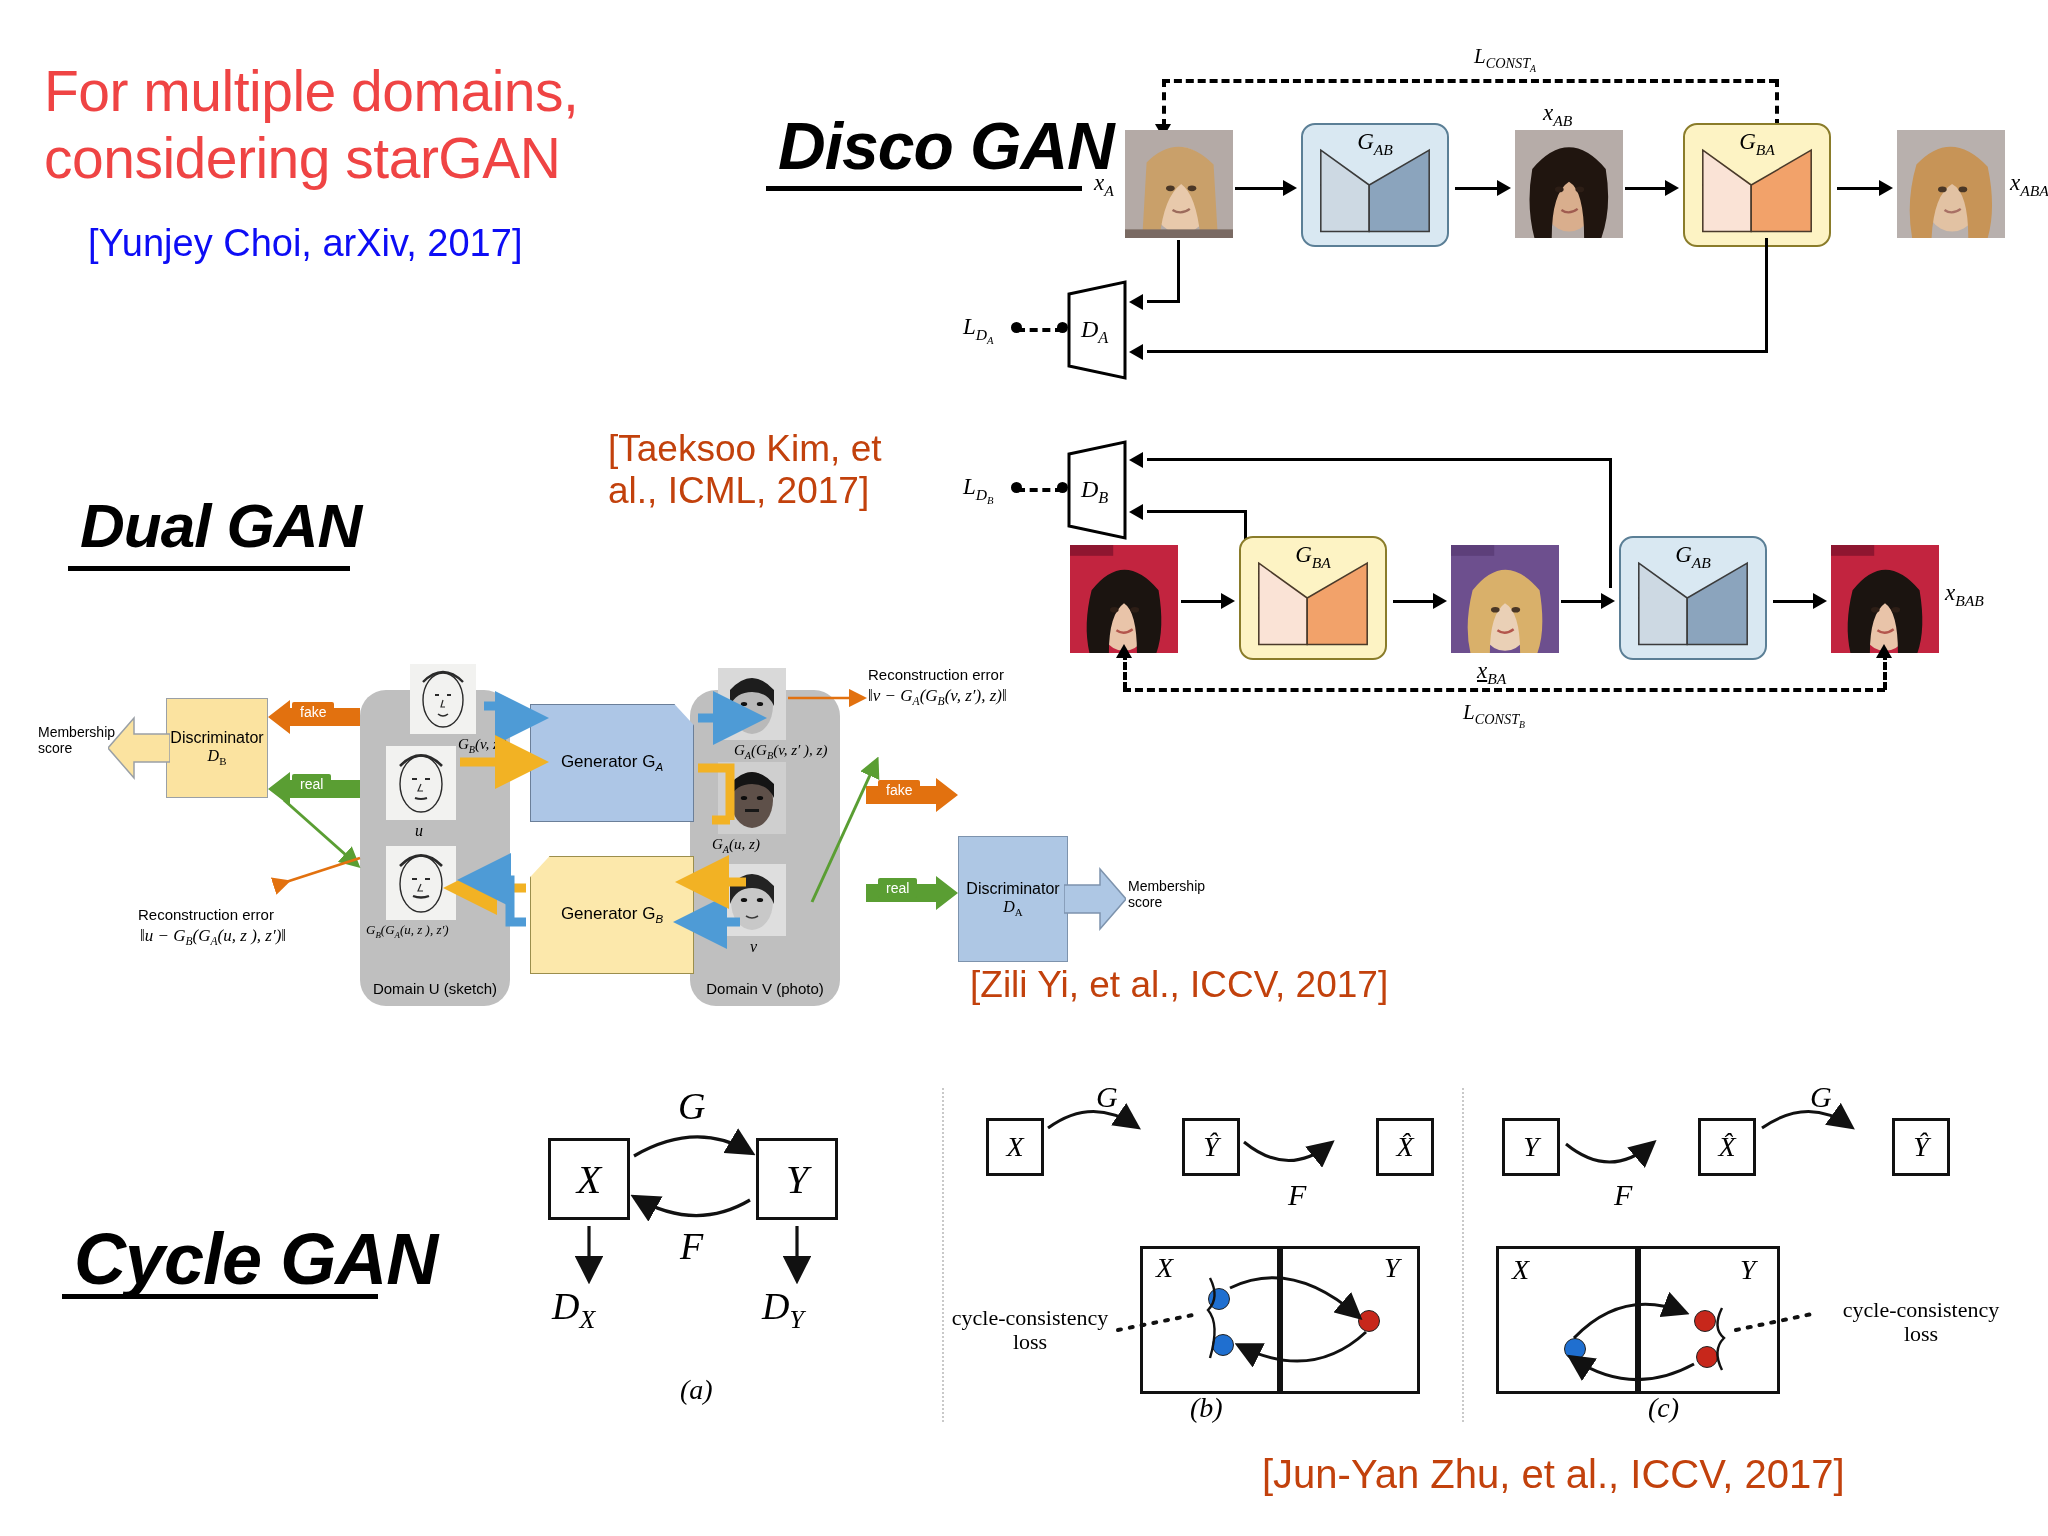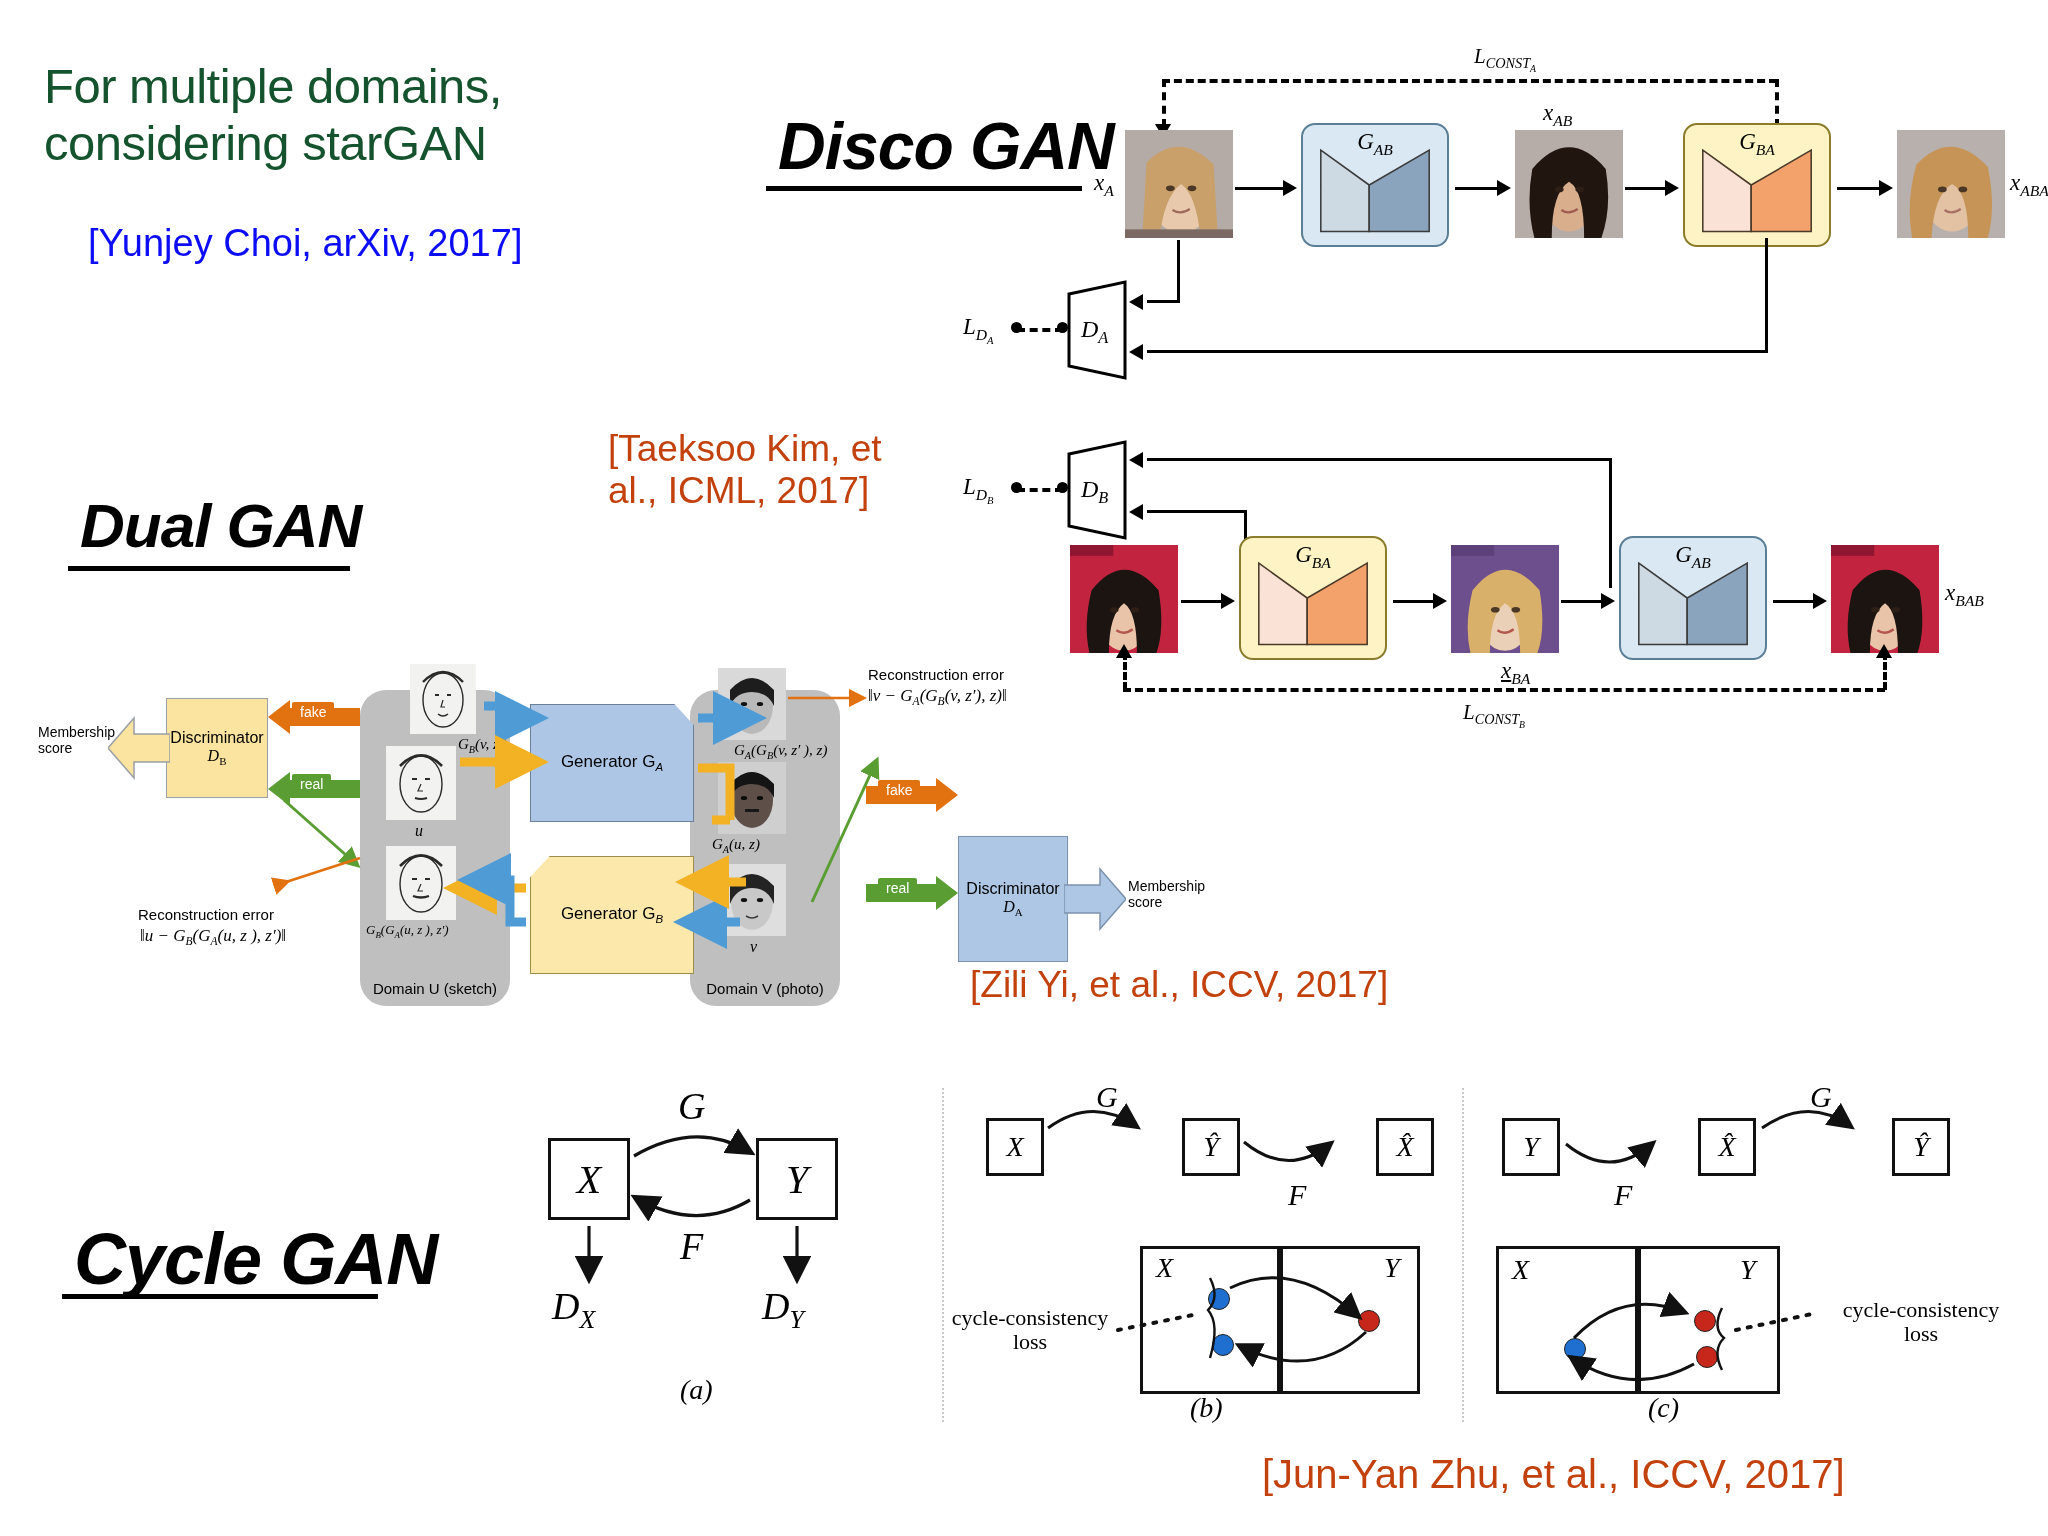--- a/index.html
+++ b/index.html
@@ -11,24 +11,24 @@
     position: relative;
     overflow: hidden;
     font-family: "Liberation Sans", sans-serif;
     color: #000;
   }
   .abs { position: absolute; }
 
   
   #headline {
     left: 44px; top: 58px;
-    font-size: 49px;
+    font-size: 57px;
     line-height: 1.17;
     letter-spacing: -0.5px;
-    color: #14532d;
+    color: #ef4444;
     white-space: pre-line;
   }
   #stargan-cite {
     left: 88px; top: 222px;
     font-size: 38px;
     color: #0d0df5;
   }
 
   
   .section-title {
@@ -347,21 +347,21 @@
     <svg class="fimg" viewBox="0 0 100 100" preserveAspectRatio="none">
       <rect width="100" height="100" fill="#6d4f8e"></rect>
       <rect width="40" height="10" fill="#5d3f7a"></rect>
       <ellipse cx="50" cy="62" rx="26" ry="36" fill="#ead0b6"></ellipse>
       <path d="M20 42 Q50 4 82 42 Q88 78 80 100 L64 100 Q64 62 50 54 Q36 64 36 100 L18 100 Q12 74 20 42 Z" fill="#d9b06a"></path>
       <ellipse cx="41" cy="60" rx="4" ry="2.6" fill="#4a3726"></ellipse>
       <ellipse cx="60" cy="60" rx="4" ry="2.6" fill="#4a3726"></ellipse>
       <path d="M43 79 Q50 84 58 78" stroke="#b3564c" stroke-width="2.2" fill="none"></path>
     </svg>
   </div>
-  <div class="mathlbl" style="left:416px; top:618px;text-decoration:underline;">
+  <div class="mathlbl" style="left:392px; top:618px;text-decoration:underline;">
     <span>x</span><sub><span>BA</span></sub>
   </div>
 
   <div class="solid-line" style="left:476px; top:560px; width:42px; height:3px;"></div>
   <div class="ar-right" style="left:516px; top:553px;"></div>
 
   <div class="gen-box gen-blue" style="left:534px; top:496px; width:148px; height:124px;">
     <div class="gen-label">
       <span>G</span><sub><span>AB</span></sub>
     </div>

